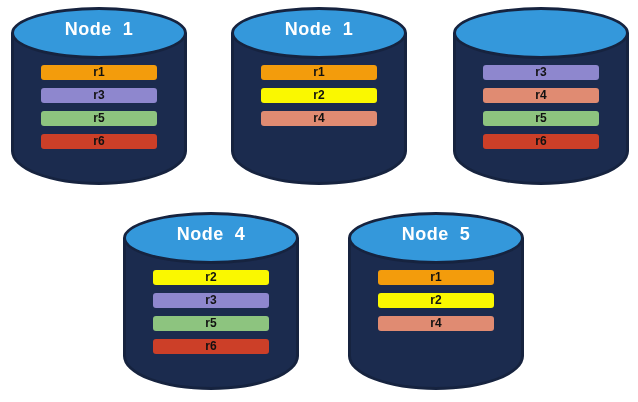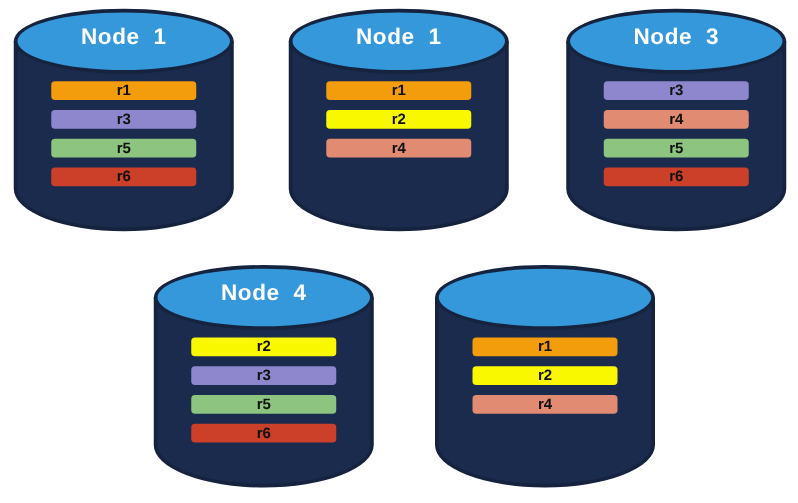--- a/index.html
+++ b/index.html
@@ -102,21 +102,20 @@
       <div class="node-title">Node  1</div>
       <div class="bars">
         <div class="bar" style="background: rgb(243, 156, 12);">r1</div>
         <div class="bar" style="background: rgb(250, 248, 0);">r2</div>
         <div class="bar" style="background: rgb(224, 139, 114);">r4</div>
       </div>
     </div>
     <div class="node" style="left: 450px; top: 5px;">
       <div class="cyl-body"></div>
       <div class="cyl-top"></div>
-      <div class="node-title">Node  3</div>
       <div class="bars">
         <div class="bar" style="background: rgb(142, 135, 206);">r3</div>
         <div class="bar" style="background: rgb(224, 139, 114);">r4</div>
         <div class="bar" style="background: rgb(141, 196, 127);">r5</div>
         <div class="bar" style="background: rgb(204, 63, 40);">r6</div>
       </div>
     </div>
     <div class="node" style="left: 120px; top: 210px; text-decoration: underline;">
       <div class="cyl-body"></div>
       <div class="cyl-top"></div>
@@ -124,19 +123,20 @@
       <div class="bars">
         <div class="bar" style="background: rgb(250, 248, 0);">r2</div>
         <div class="bar" style="background: rgb(142, 135, 206);">r3</div>
         <div class="bar" style="background: rgb(141, 196, 127);">r5</div>
         <div class="bar" style="background: rgb(204, 63, 40);">r6</div>
       </div>
     </div>
     <div class="node" style="left: 345px; top: 210px;">
       <div class="cyl-body"></div>
       <div class="cyl-top"></div>
+      <div class="node-title">Node  5</div>
       <div class="bars">
         <div class="bar" style="background: rgb(243, 156, 12);">r1</div>
         <div class="bar" style="background: rgb(250, 248, 0);">r2</div>
         <div class="bar" style="background: rgb(224, 139, 114);">r4</div>
       </div>
     </div>
   </div>
 
 </body></html>

